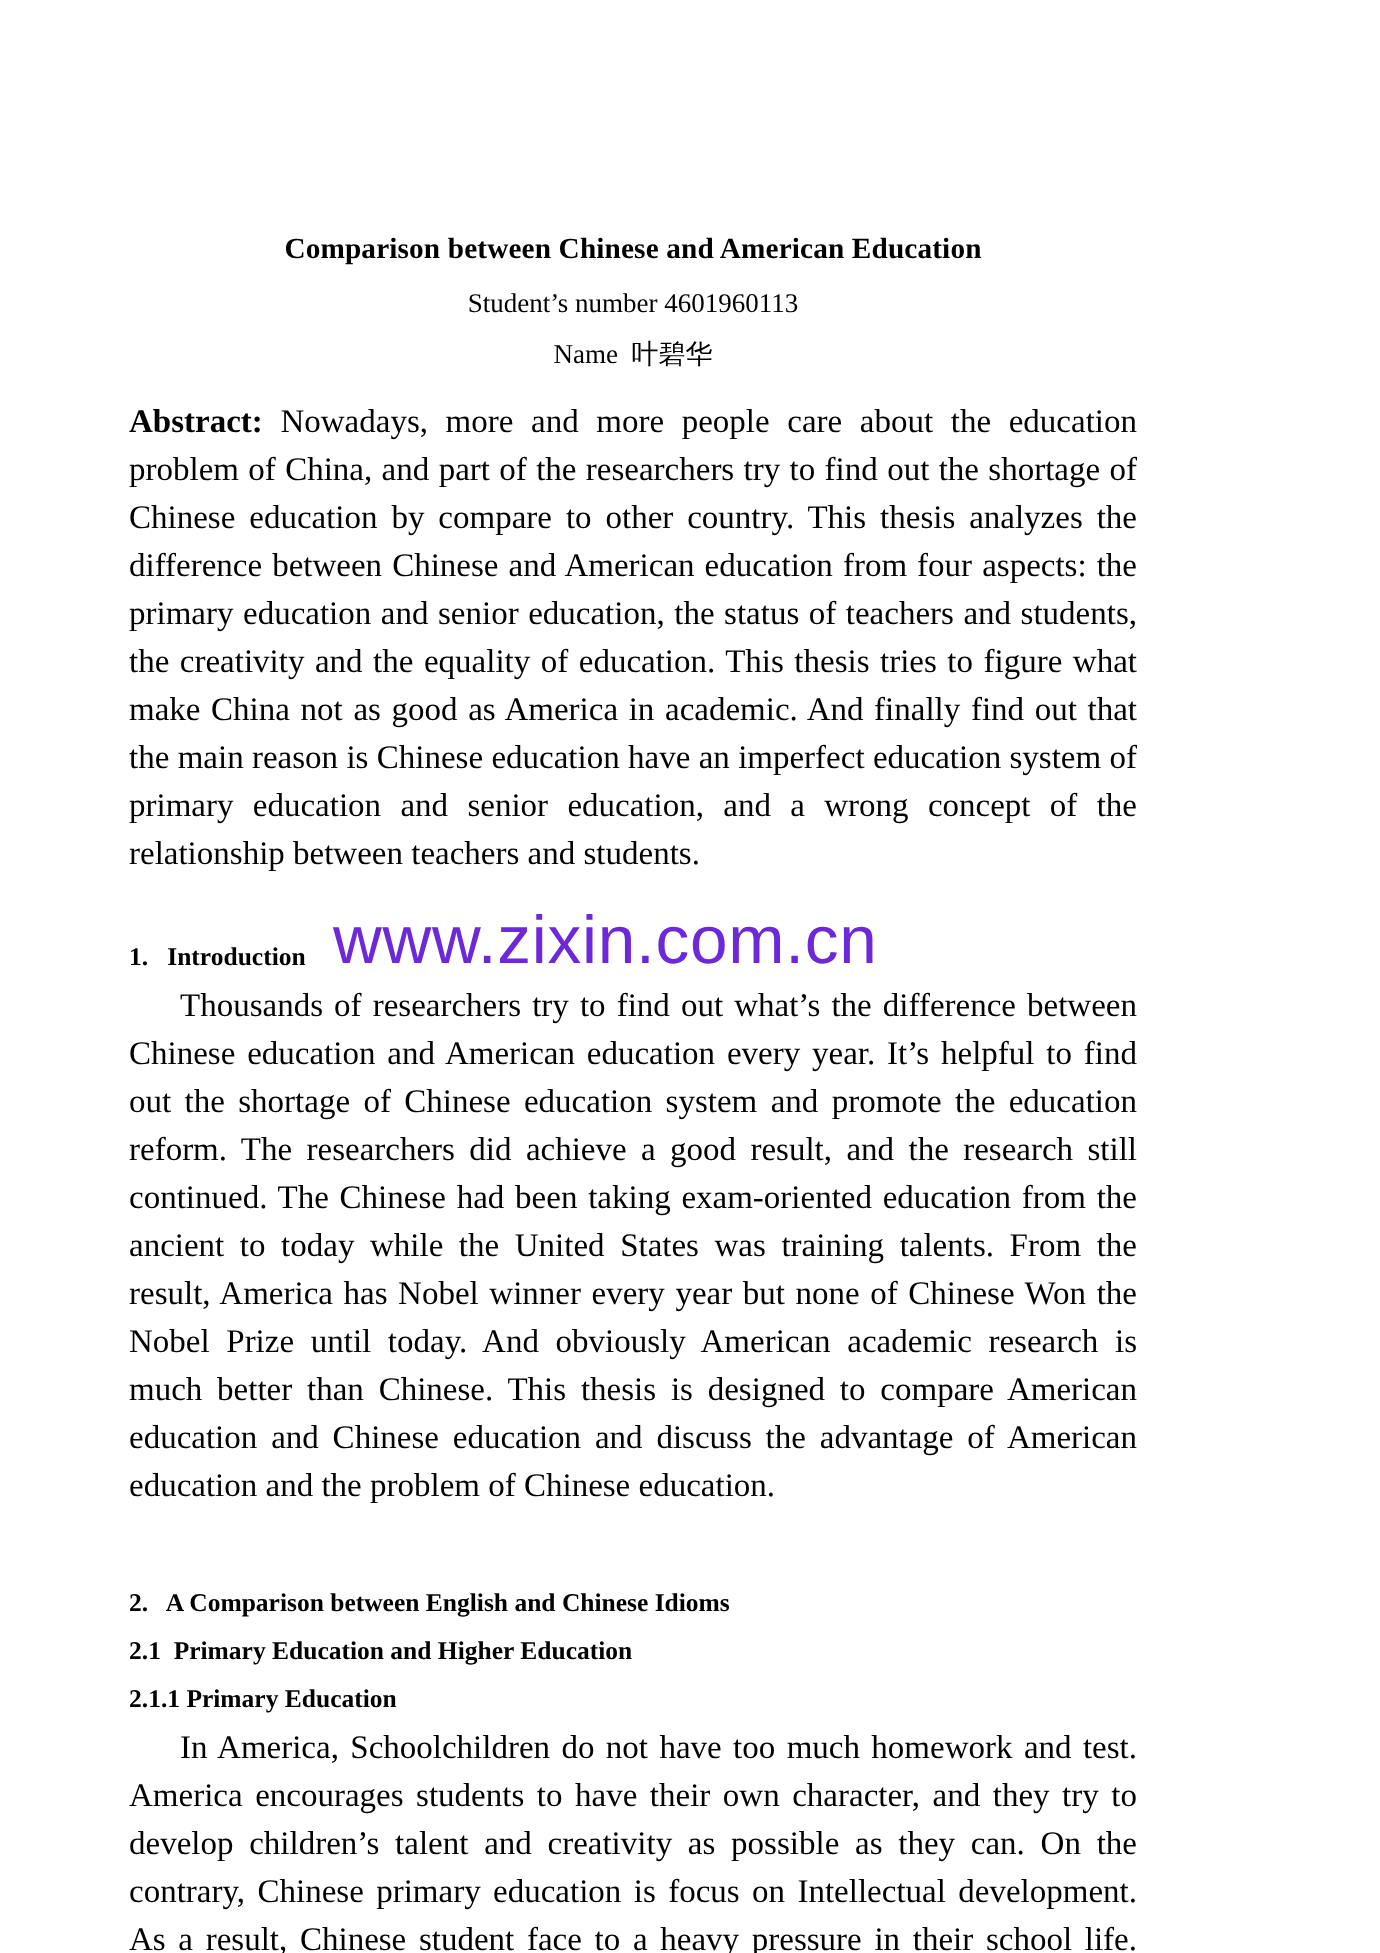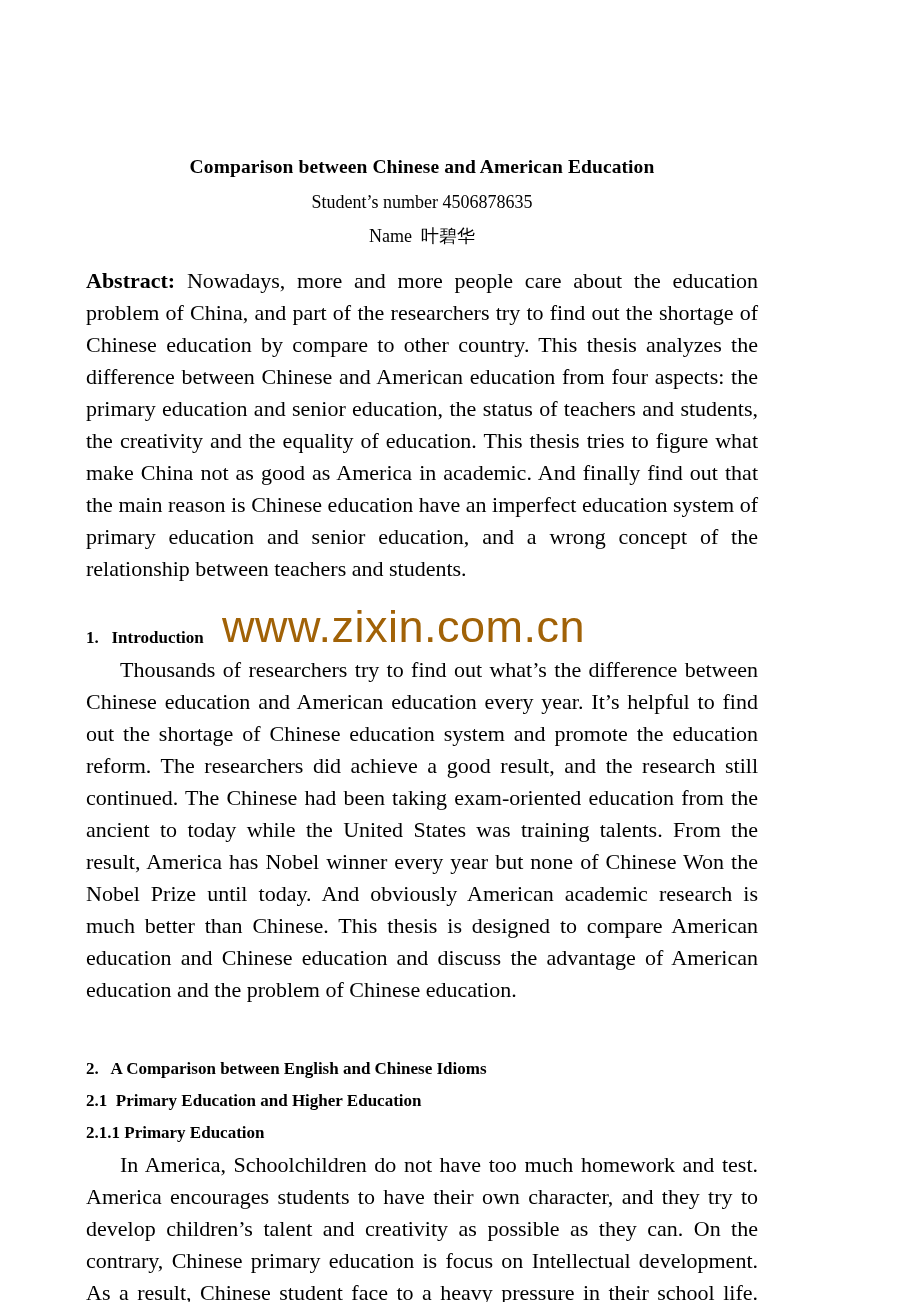--- a/index.html
+++ b/index.html
@@ -22,21 +22,21 @@
   }
   
   .watermark {
     position: absolute;
     left: 222px;
     top: 604px;
     width: 470px;
     font-family: "Liberation Sans", "DejaVu Sans", sans-serif;
     font-size: 45px;
     letter-spacing: 0.5px;
-    color: #a16207;
+    color: #6d28d9;
     white-space: nowrap;
     z-index: 0;
     user-select: none;
     line-height: 1;
   }
   .content {
     position: relative;
     z-index: 1;
     padding: 0 86px 0 86px;
     box-sizing: border-box;
@@ -111,21 +111,21 @@
 
   <div class="watermark">www.zixin.com.cn</div>
 
   <div class="content">
 
     <div class="spacer-top"></div>
 
     <h1 class="doc-title">Comparison between Chinese and American Education</h1>
 
 
-    <div class="meta-line m2">Student’s number 4506878635</div>
+    <div class="meta-line m2">Student’s number 4601960113</div>
 
     <div class="meta-line m3">Name  叶碧华</div>
 
     <p class="para abstract-block"><span class="lead">Abstract:</span><span> Nowadays, more and more people care about the education problem of China, and part of the researchers try to find out the shortage of Chinese education by compare to other country. This thesis analyzes the difference between Chinese and American education from four aspects: the primary education and senior education, the status of teachers and students, the creativity and the equality of education. This thesis tries to figure what make China not as good as America in academic. And finally find out that the main reason is Chinese education have an imperfect education system of primary education and senior education, and a wrong concept of the relationship between teachers and students.</span></p>
 
 
     <div class="h1 h-intro">1.   Introduction</div>
 
     <p class="para indent-first body-after-head">Thousands of researchers try to find out what’s the difference between Chinese education and American education every year. It’s helpful to find out the shortage of Chinese education system and promote the education reform. The researchers did achieve a good result, and the research still continued. The Chinese had been taking exam-oriented education from the ancient to today while the United States was training talents. From the result, America has Nobel winner every year but none of Chinese Won the Nobel Prize until today.    And obviously American academic research is much better than Chinese. This thesis is designed to compare American education and Chinese education and discuss the advantage of American education and the problem of Chinese education.</p>
 

